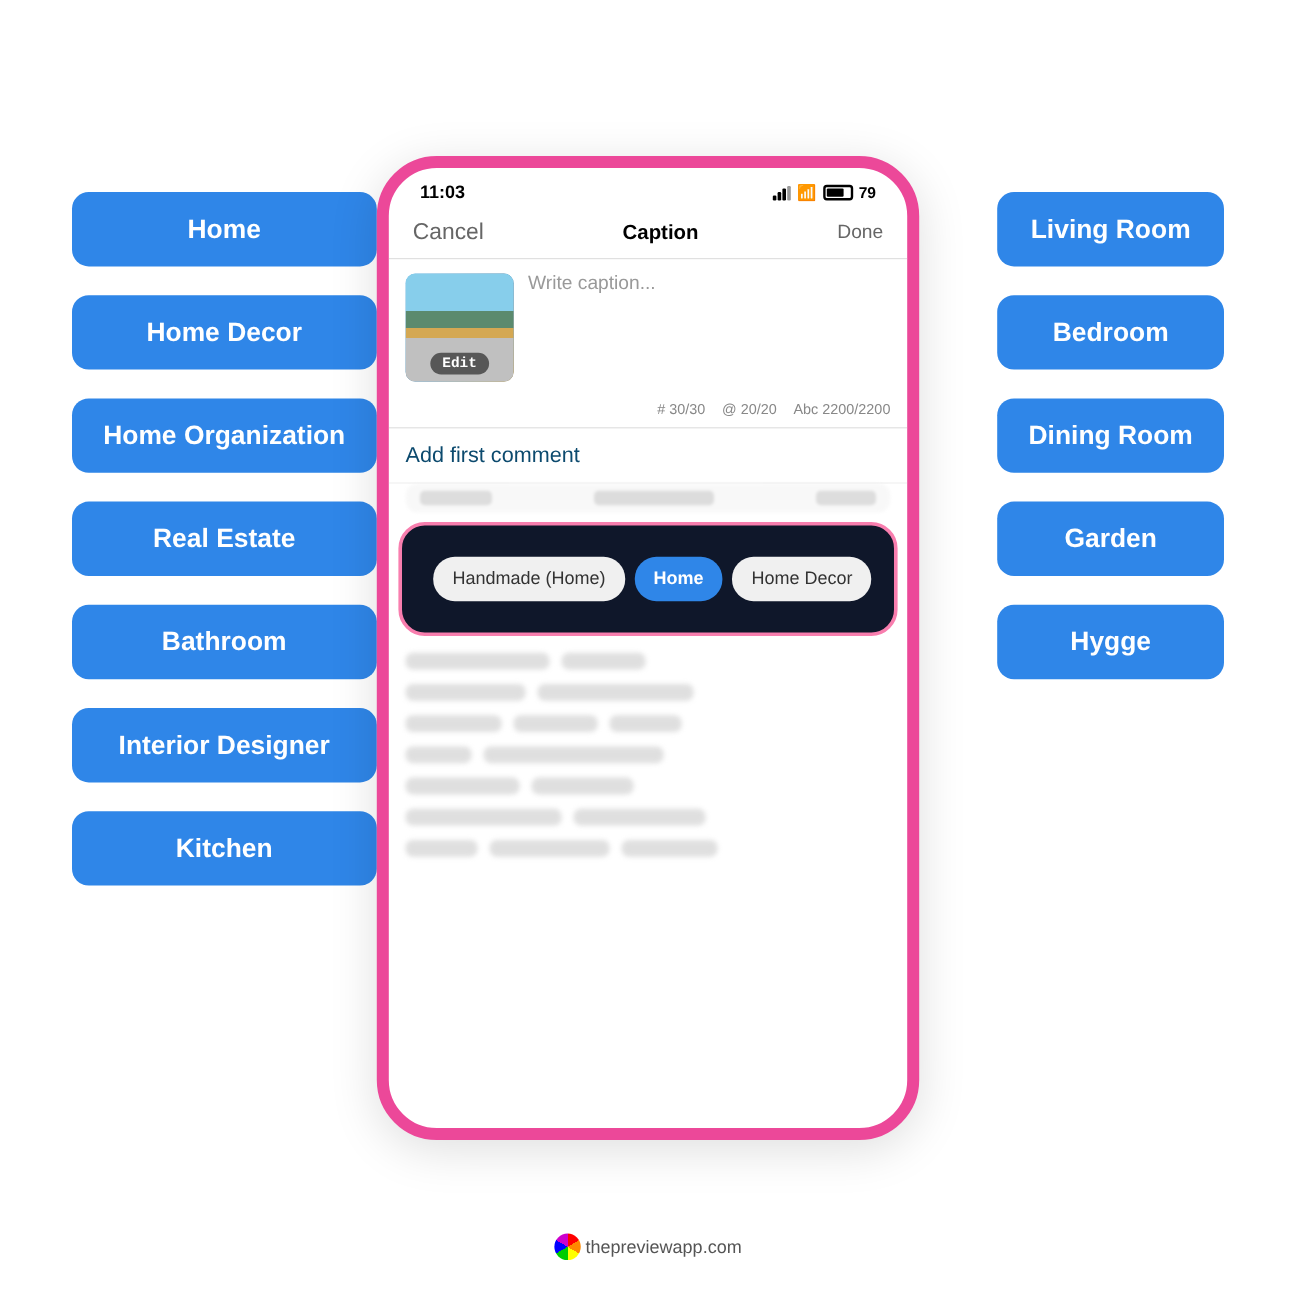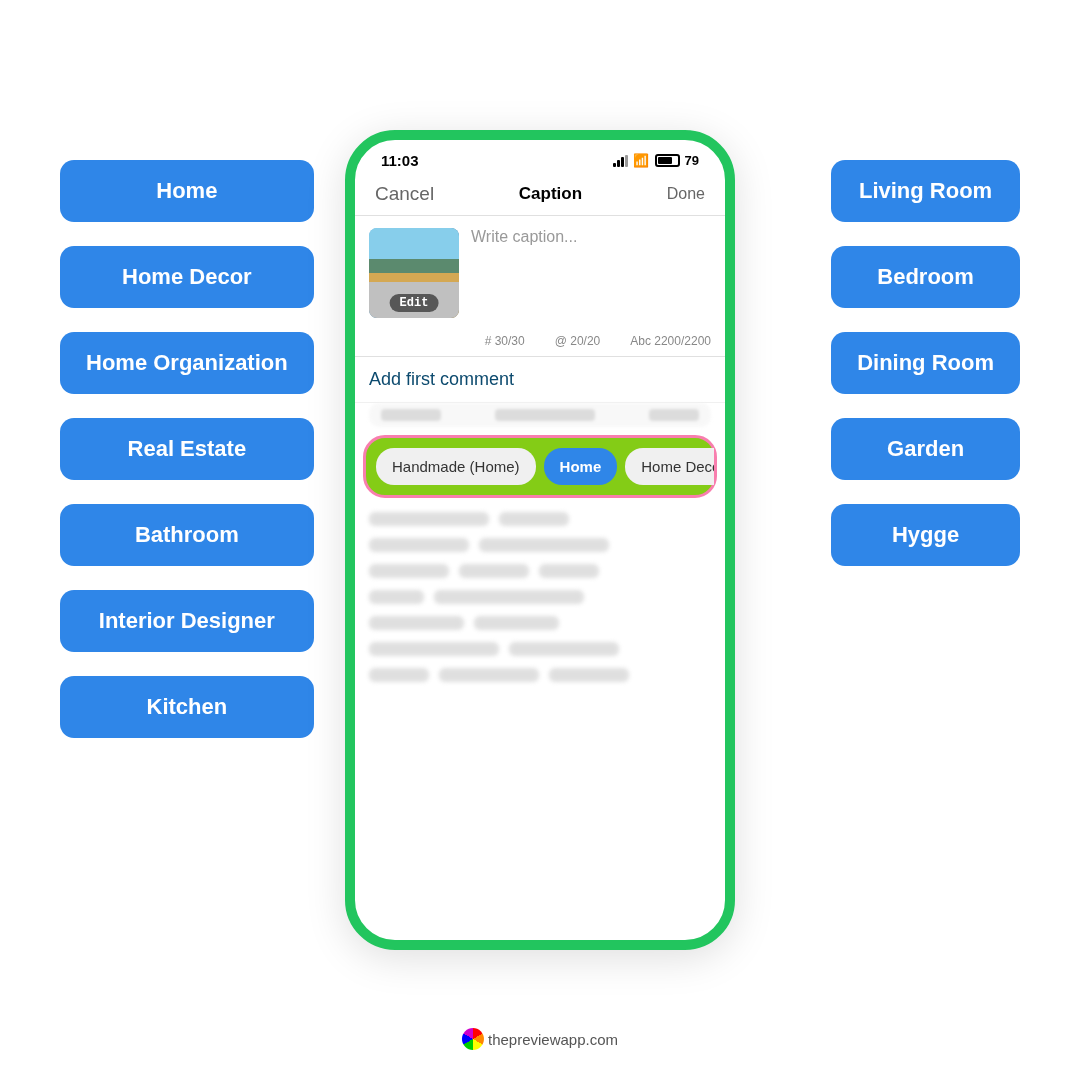--- a/index.html
+++ b/index.html
@@ -61,25 +61,25 @@
     .left-tags .tag-btn {
       min-width: 190px;
     }
 
     .right-tags .tag-btn {
       min-width: 175px;
     }
 
     
     .phone-frame {
-      width: 390px;
+      width: 452px;
       height: 820px;
       background: #ffffff;
       border-radius: 50px;
-      border: 10px solid #22c55e;
+      border: 10px solid #ec4899;
       box-shadow: 0 8px 40px rgba(0,0,0,0.13);
       overflow: hidden;
       position: relative;
       display: flex;
       flex-direction: column;
     }
 
     .phone-status-bar {
       display: flex;
       justify-content: space-between;
@@ -179,21 +179,21 @@
 
     .caption-placeholder {
       color: #999;
       font-size: 16px;
     }
 
     
     .counter-bar {
       display: flex;
       justify-content: flex-end;
-      gap: 30px;
+      gap: 14px;
       padding: 4px 14px 8px 14px;
       font-size: 12px;
       color: #888;
       border-bottom: 1px solid #e0e0e0;
     }
 
     
     .comment-area {
       padding: 12px 14px;
       font-size: 18px;
@@ -203,23 +203,23 @@
 
     
     .pink-highlight-container {
       position: relative;
       margin: 0;
     }
 
     .pink-border-box {
       border: 3px solid #F87EAE;
       border-radius: 22px;
-      padding: 0;
+      padding: 16px;
       margin: 4px 8px;
-      background: #84cc16;
+      background: #0f172a;
     }
 
     .search-tags-row {
       display: flex;
       align-items: center;
       padding: 10px 10px;
       gap: 8px;
       overflow: hidden;
     }
 

